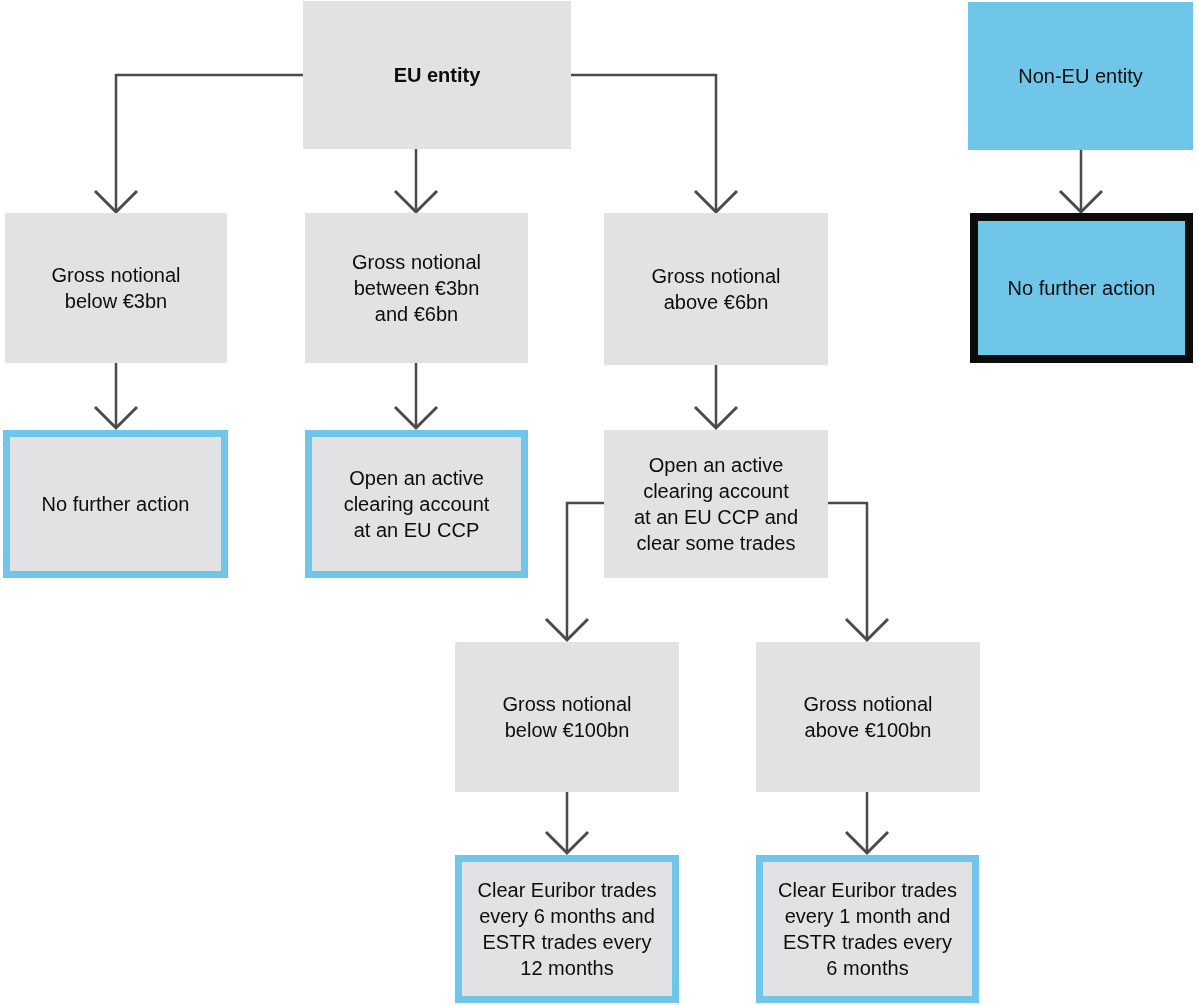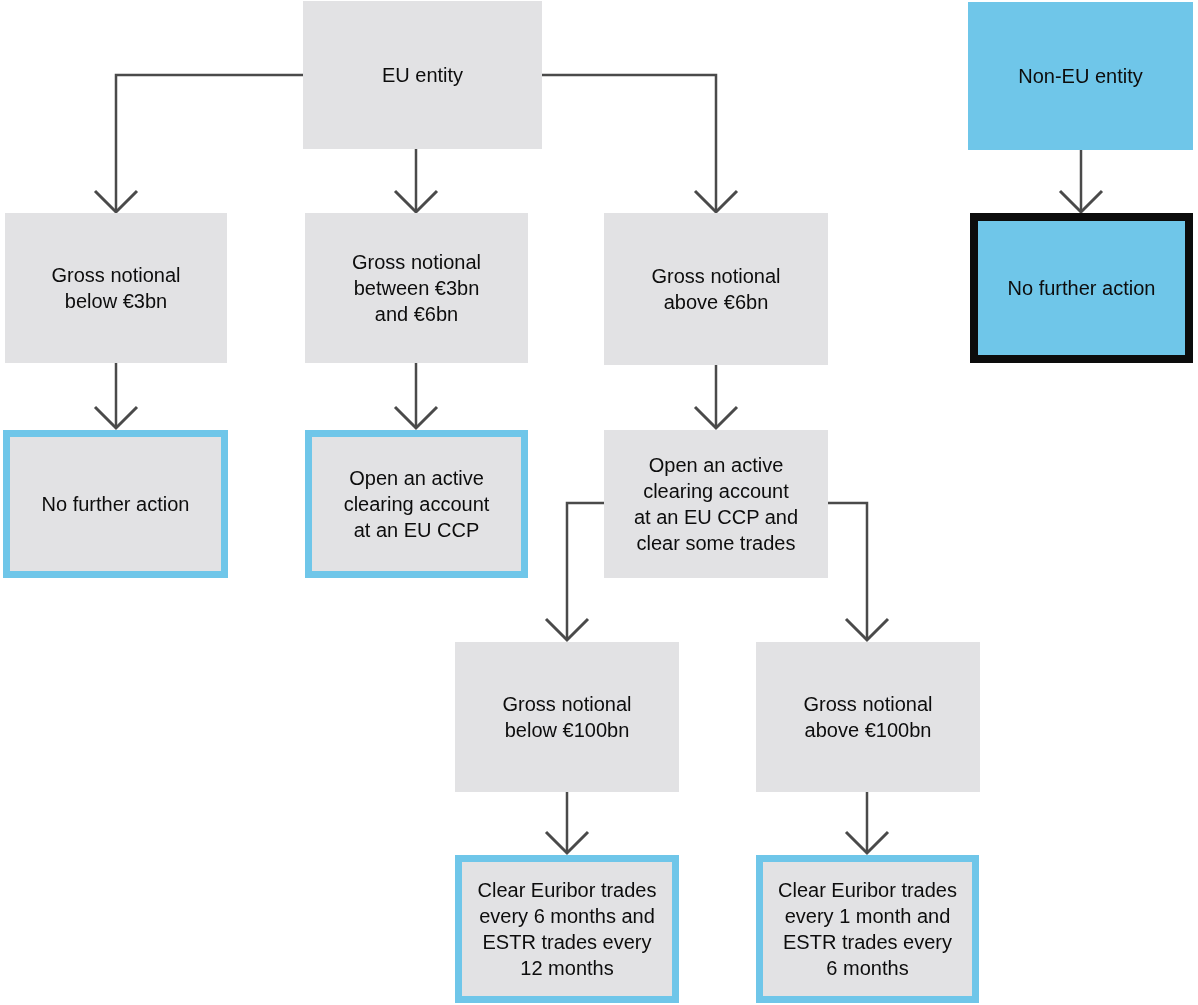--- a/index.html
+++ b/index.html
@@ -41,21 +41,21 @@
     line-height: 26px;
     font-weight: 500;
     text-align: center;
   }
   .node .label { white-space: pre-line; }
   .fill-blue    { background: #6fc6e9; }
   .border-blue  { border: 7px solid #6fc6e9; }
   .border-black { border: 8px solid #0c0c0c; }
 
   
-  .b0  { left: 303px; top: 1px;   width: 239px; height: 148px; }
+  .b0  { left: 303px; top: 1px;   width: 268px; height: 148px; font-weight: bold; }
   .b1  { left: 968px; top: 2px;   width: 225px; height: 148px; }
   .b2  { left: 5px;   top: 213px; width: 222px; height: 150px; }
   .b3  { left: 305px; top: 213px; width: 223px; height: 150px; }
   .b4  { left: 604px; top: 213px; width: 224px; height: 152px; }
   .b5  { left: 3px;   top: 430px; width: 225px; height: 148px; }
   .b6  { left: 305px; top: 430px; width: 223px; height: 148px; }
   .b7  { left: 604px; top: 430px; width: 224px; height: 148px; }
   .b8  { left: 455px; top: 642px; width: 224px; height: 150px; }
   .b9  { left: 756px; top: 642px; width: 224px; height: 150px; }
   .b10 { left: 455px; top: 855px; width: 224px; height: 148px; }

